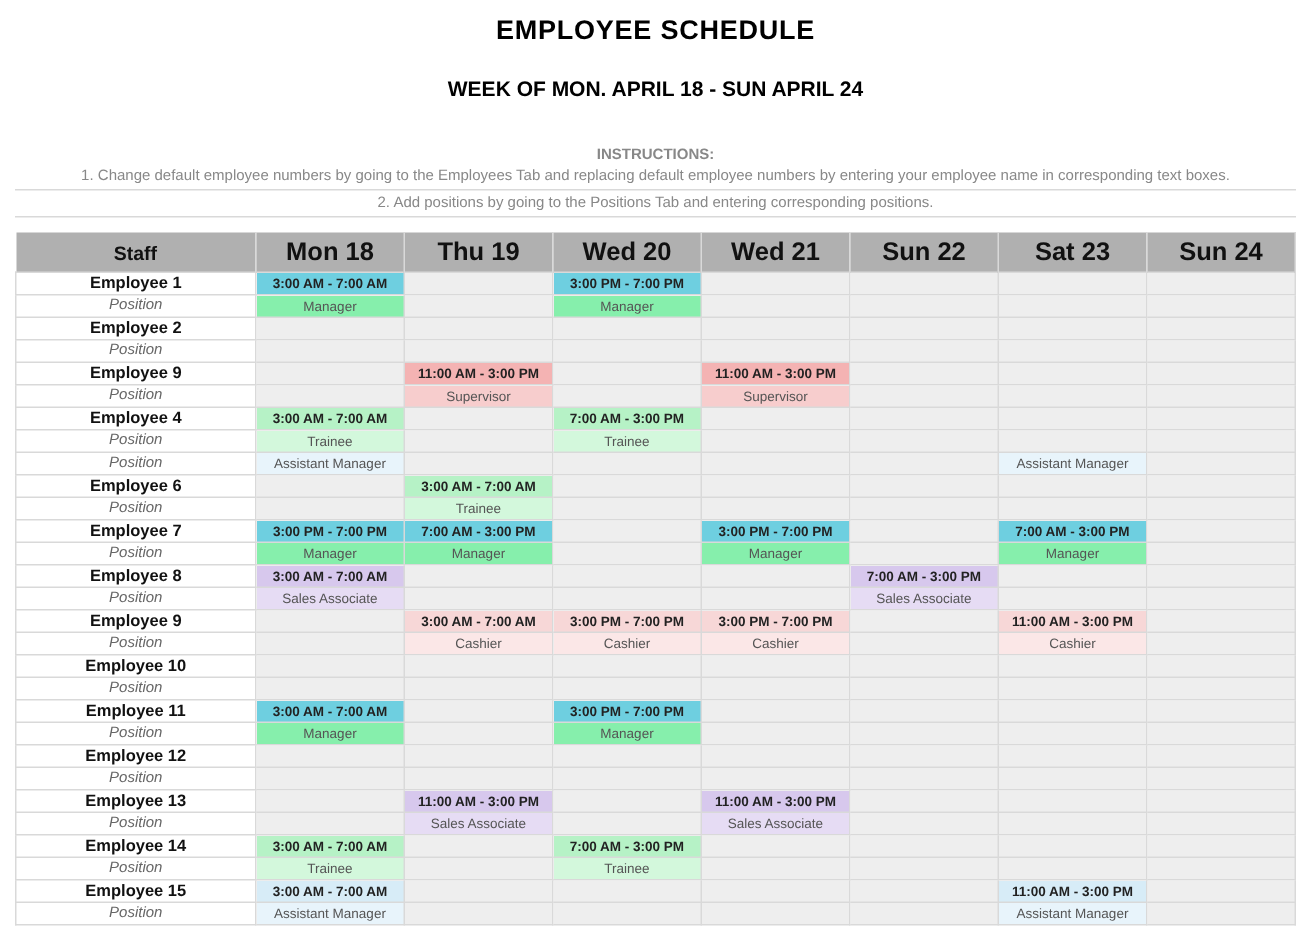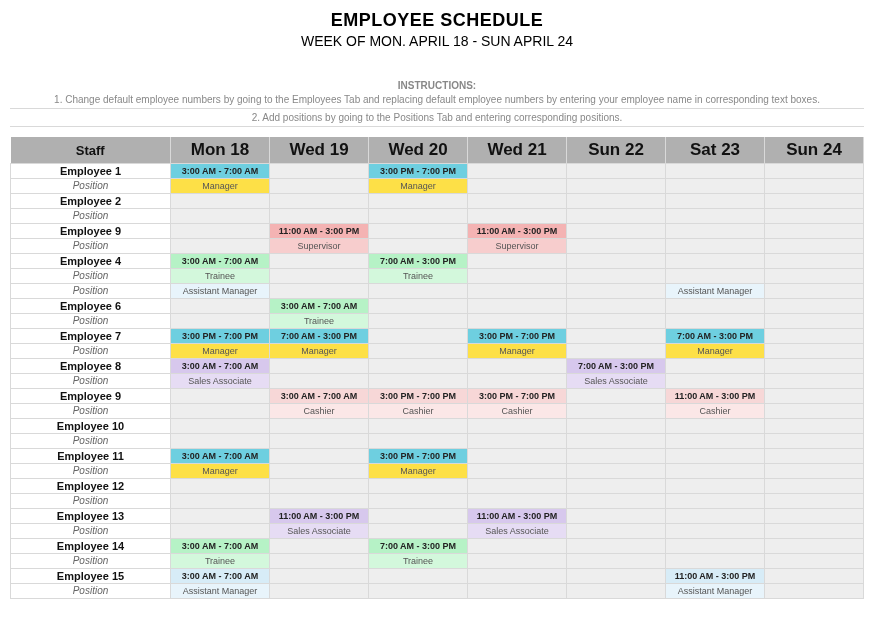--- a/index.html
+++ b/index.html
@@ -17,22 +17,22 @@
     letter-spacing: 0.5px;
     margin-bottom: 2px;
   }
   .title {
     font-size: 18px;
     font-weight: bold;
     letter-spacing: 0.5px;
   }
   .week-line {
     font-size: 14px;
-    font-weight: normal;
-    margin-top: 2px;
+    font-weight: bold;
+    margin-top: 20px;
   }
   .instructions-label {
     text-align: center;
     font-size: 10px;
     font-weight: bold;
     color: #888;
     margin-top: 31px;
   }
   .instr-line {
     text-align: center;
@@ -66,21 +66,21 @@
     overflow: hidden;
     white-space: nowrap;
   }
   td.staff-name { font-size: 11px; font-weight: bold; color:#111; }
   td.staff-pos  { font-size: 10px; font-style: italic; color:#666; }
   td.time-row { font-weight: bold; color:#222; }
   td.pos-row  { font-weight: normal; color:#555; }
   td.empty-shade { background:#eeeeee; }
   
   .c-manager-t { background:#6ecfe0; }
-  .c-manager-p { background:#fde047; }
+  .c-manager-p { background:#86efac; }
   .c-supervisor-t { background:#f4b3b3; }
   .c-supervisor-p { background:#f7cdcd; }
   .c-trainee-t { background:#b6f2c6; }
   .c-trainee-p { background:#d3f8dc; }
   .c-assistant-t { background:#d7ecf7; }
   .c-assistant-p { background:#e8f4fb; }
   .c-sales-t { background:#d7c8ed; }
   .c-sales-p { background:#e6dcf4; }
   .c-cashier-t { background:#f7d7d7; }
   .c-cashier-p { background:#fbe7e7; }
@@ -95,21 +95,21 @@
 
 <div class="instructions-label">INSTRUCTIONS:</div>
 <div class="instr-line">1. Change default employee numbers by going to the Employees Tab and replacing default employee numbers by entering your employee name in corresponding text boxes.</div>
 <div class="instr-line">2. Add positions by going to the Positions Tab and entering corresponding positions.</div>
 
 <table>
   <thead>
     <tr>
       <th class="staff">Staff</th>
       <th>Mon 18</th>
-      <th>Wed 19</th>
+      <th>Thu 19</th>
       <th>Wed 20</th>
       <th>Wed 21</th>
       <th>Sun 22</th>
       <th>Sat 23</th>
       <th>Sun 24</th>
     </tr>
   </thead>
   <tbody id="sched-body">
       <tr>
         <td class="staff-name">Employee 1</td>

